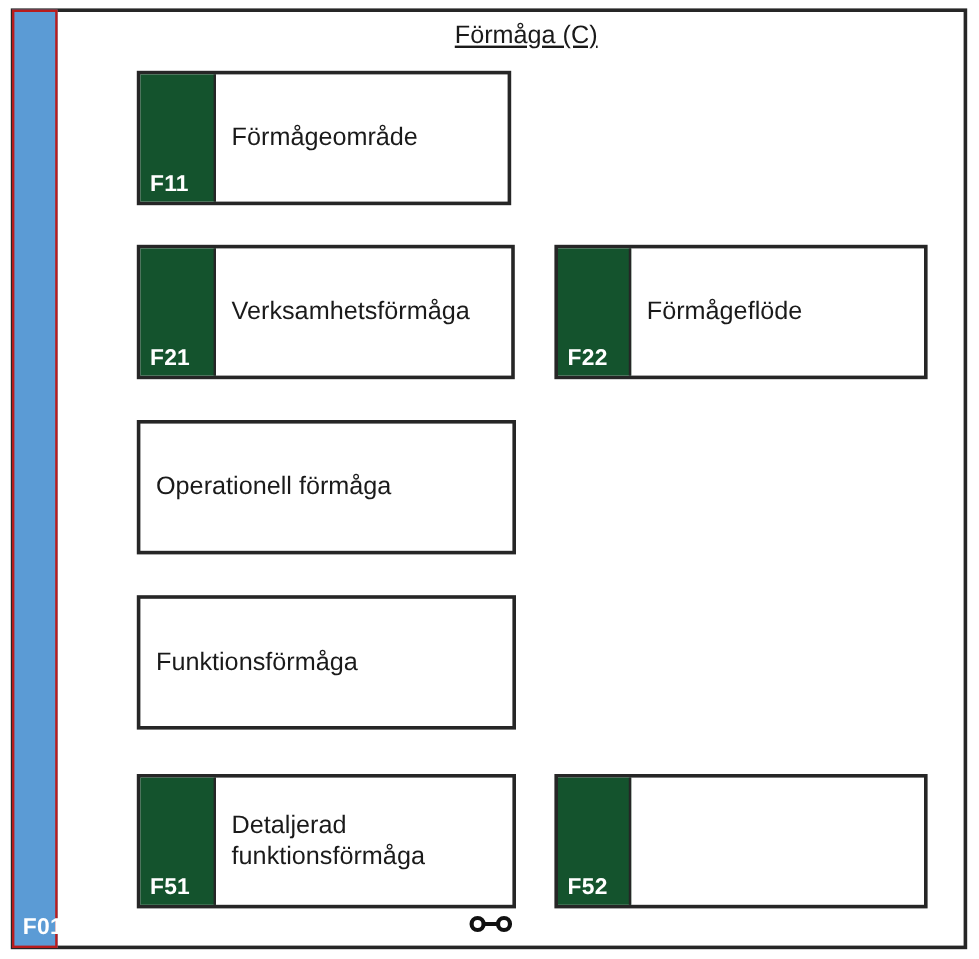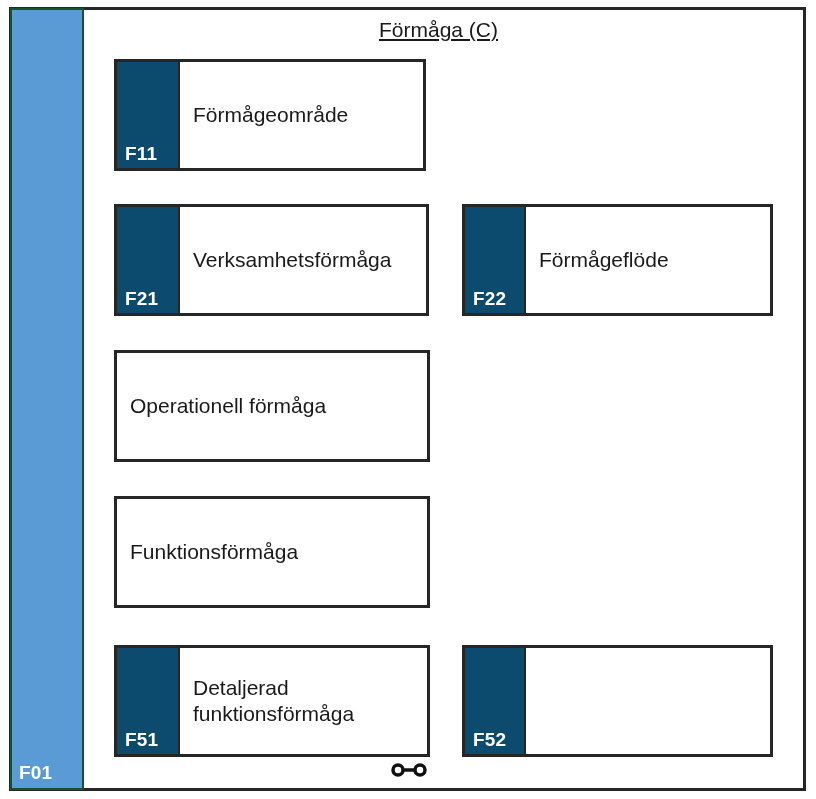--- a/index.html
+++ b/index.html
@@ -32,25 +32,25 @@
     box-sizing: border-box;
     background: #ffffff;
     border: 3px solid #262626;
   }
 
   
   .root-band {
     position: absolute;
     left: 10px;
     top: 8px;
-    width: 74px;
+    width: 38px;
     height: 782px;
     box-sizing: border-box;
     background: #5B9BD5;
-    border: 2px solid #14532d;
+    border: 2px solid #b91c1c;
     border-top-width: 2px;
   }
   .root-band-label {
     position: absolute;
     left: 7px;
     bottom: 6px;
     color: #ffffff;
     font-size: 19px;
     font-weight: bold;
     letter-spacing: 0.2px;
@@ -77,21 +77,21 @@
     position: absolute;
     box-sizing: border-box;
     background: #ffffff;
     border: 3px solid #262626;
     display: flex;
     align-items: stretch;
   }
   .node-tab {
     position: relative;
     flex: 0 0 auto;
-    background: #0c4a6e;
+    background: #14532d;
     box-sizing: border-box;
     border-right: 2px solid #262626;
   }
   .node-tab-label {
     position: absolute;
     left: 8px;
     bottom: 5px;
     color: #ffffff;
     font-size: 19px;
     font-weight: bold;

